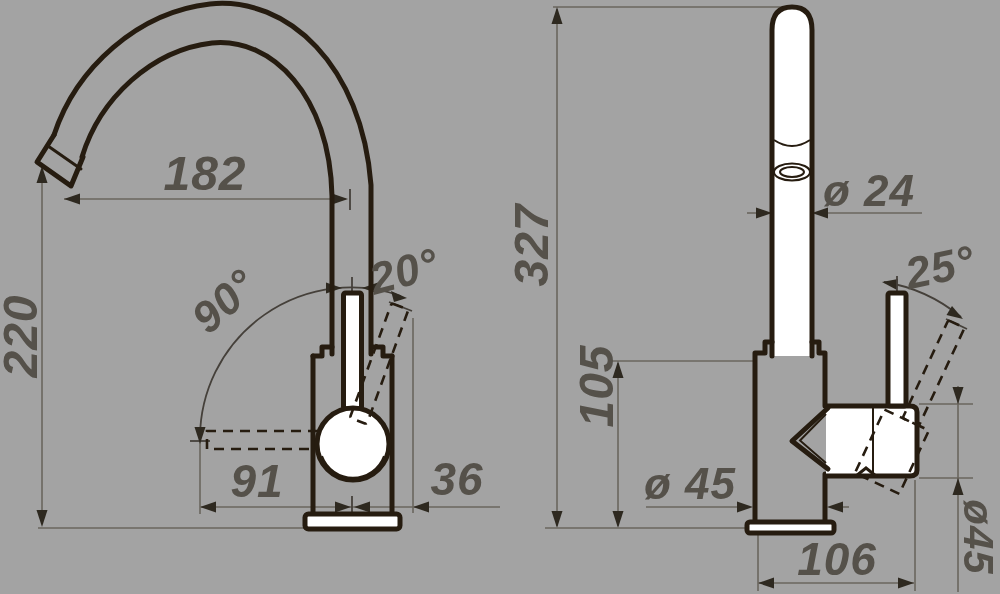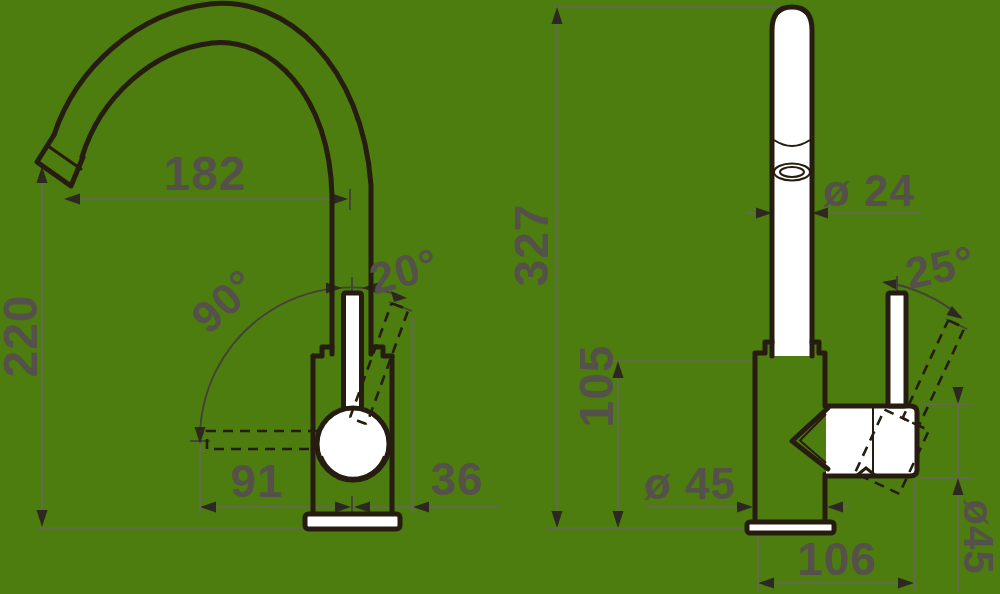--- a/index.html
+++ b/index.html
@@ -1,16 +1,16 @@
 <!DOCTYPE html>
 <html><head>
 <meta charset="utf-8">
 <style>
   html,body{margin:0;padding:0;background:#ffffff;}
-  .stage{position:relative;width:1000px;height:594px;background:#4d7c0f;overflow:hidden;}
+  .stage{position:relative;width:1000px;height:594px;background:#a3a3a3;overflow:hidden;font-style:italic;}
   svg{display:block;}
   .thick{stroke:#261c10;stroke-width:5;fill:none;stroke-linejoin:round;stroke-linecap:round;}
   .thickf{stroke:#261c10;stroke-width:5;fill:#ffffff;stroke-linejoin:round;stroke-linecap:round;}
   .med{stroke:#261c10;stroke-width:3;fill:none;stroke-linecap:round;}
   .thin{stroke:#6a665e;stroke-width:1.6;fill:none;}
   .tick{stroke:#45403a;stroke-width:1.8;fill:none;}
   .arc{stroke:#45403a;stroke-width:1.8;fill:none;}
   .dash{stroke:#261c10;stroke-width:2.6;fill:none;stroke-dasharray:10 7;stroke-linejoin:miter;}
   .ah{fill:#2e2920;stroke:none;}
   .detail{stroke:#261c10;stroke-width:2;fill:none;}

